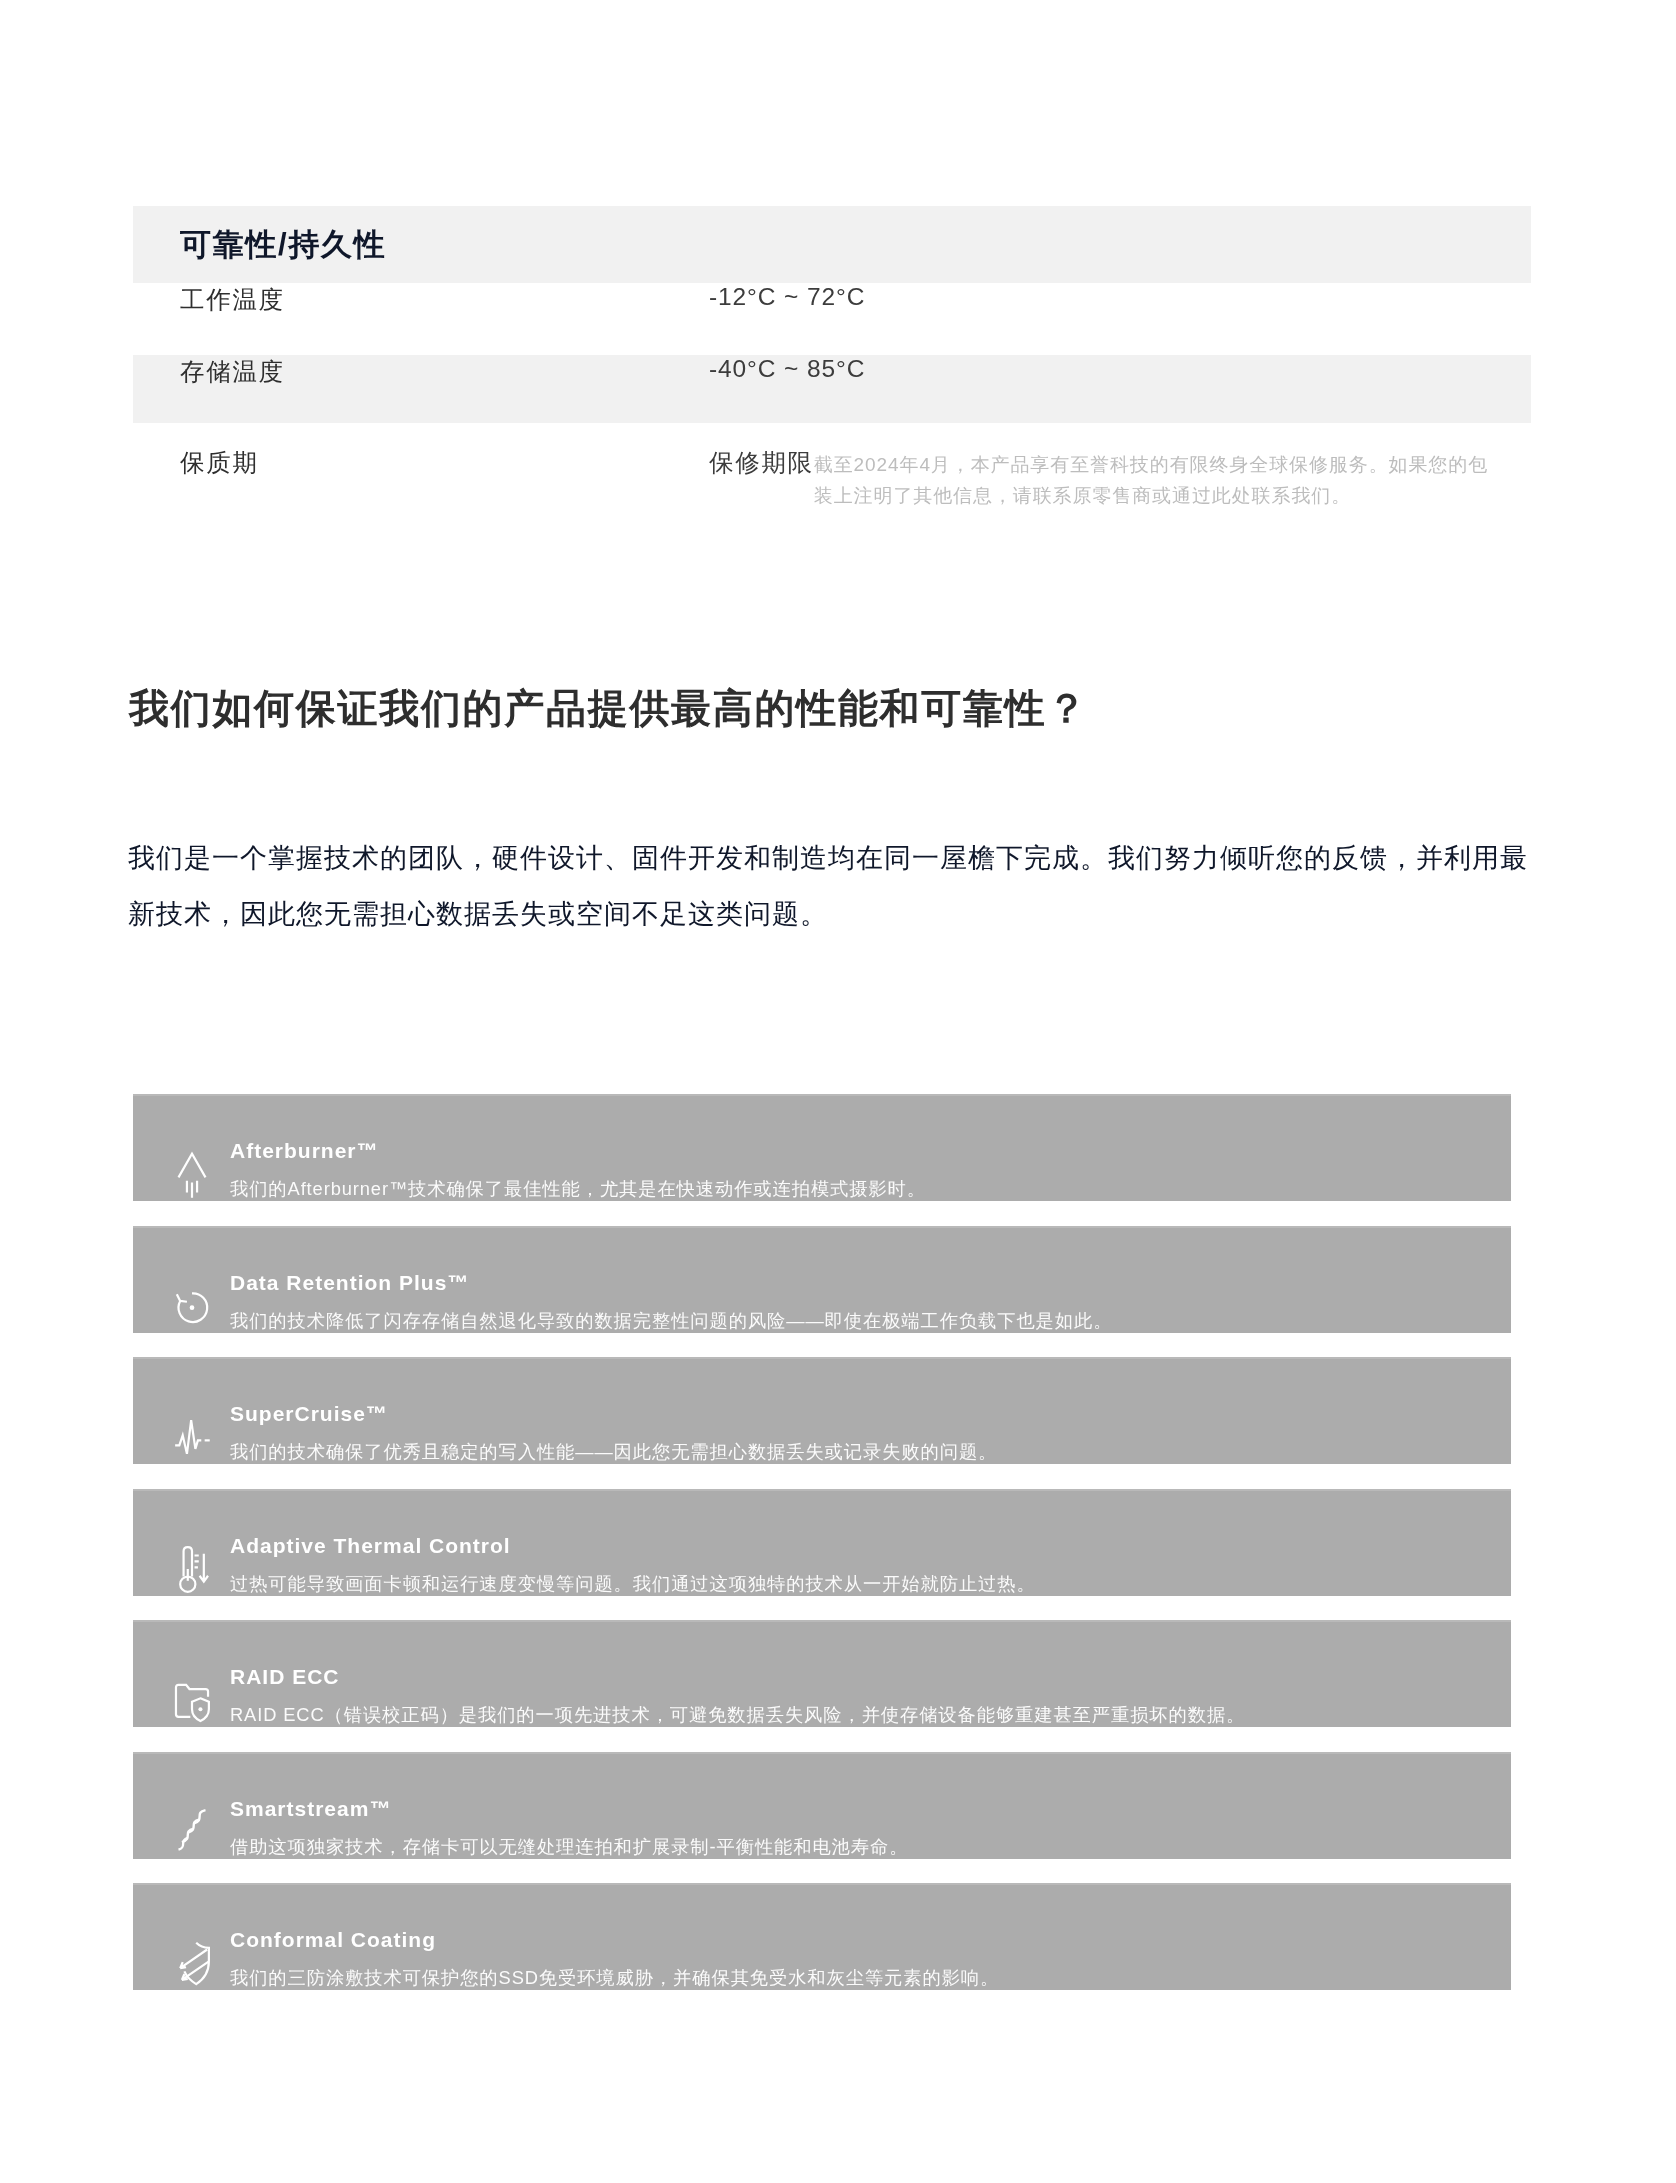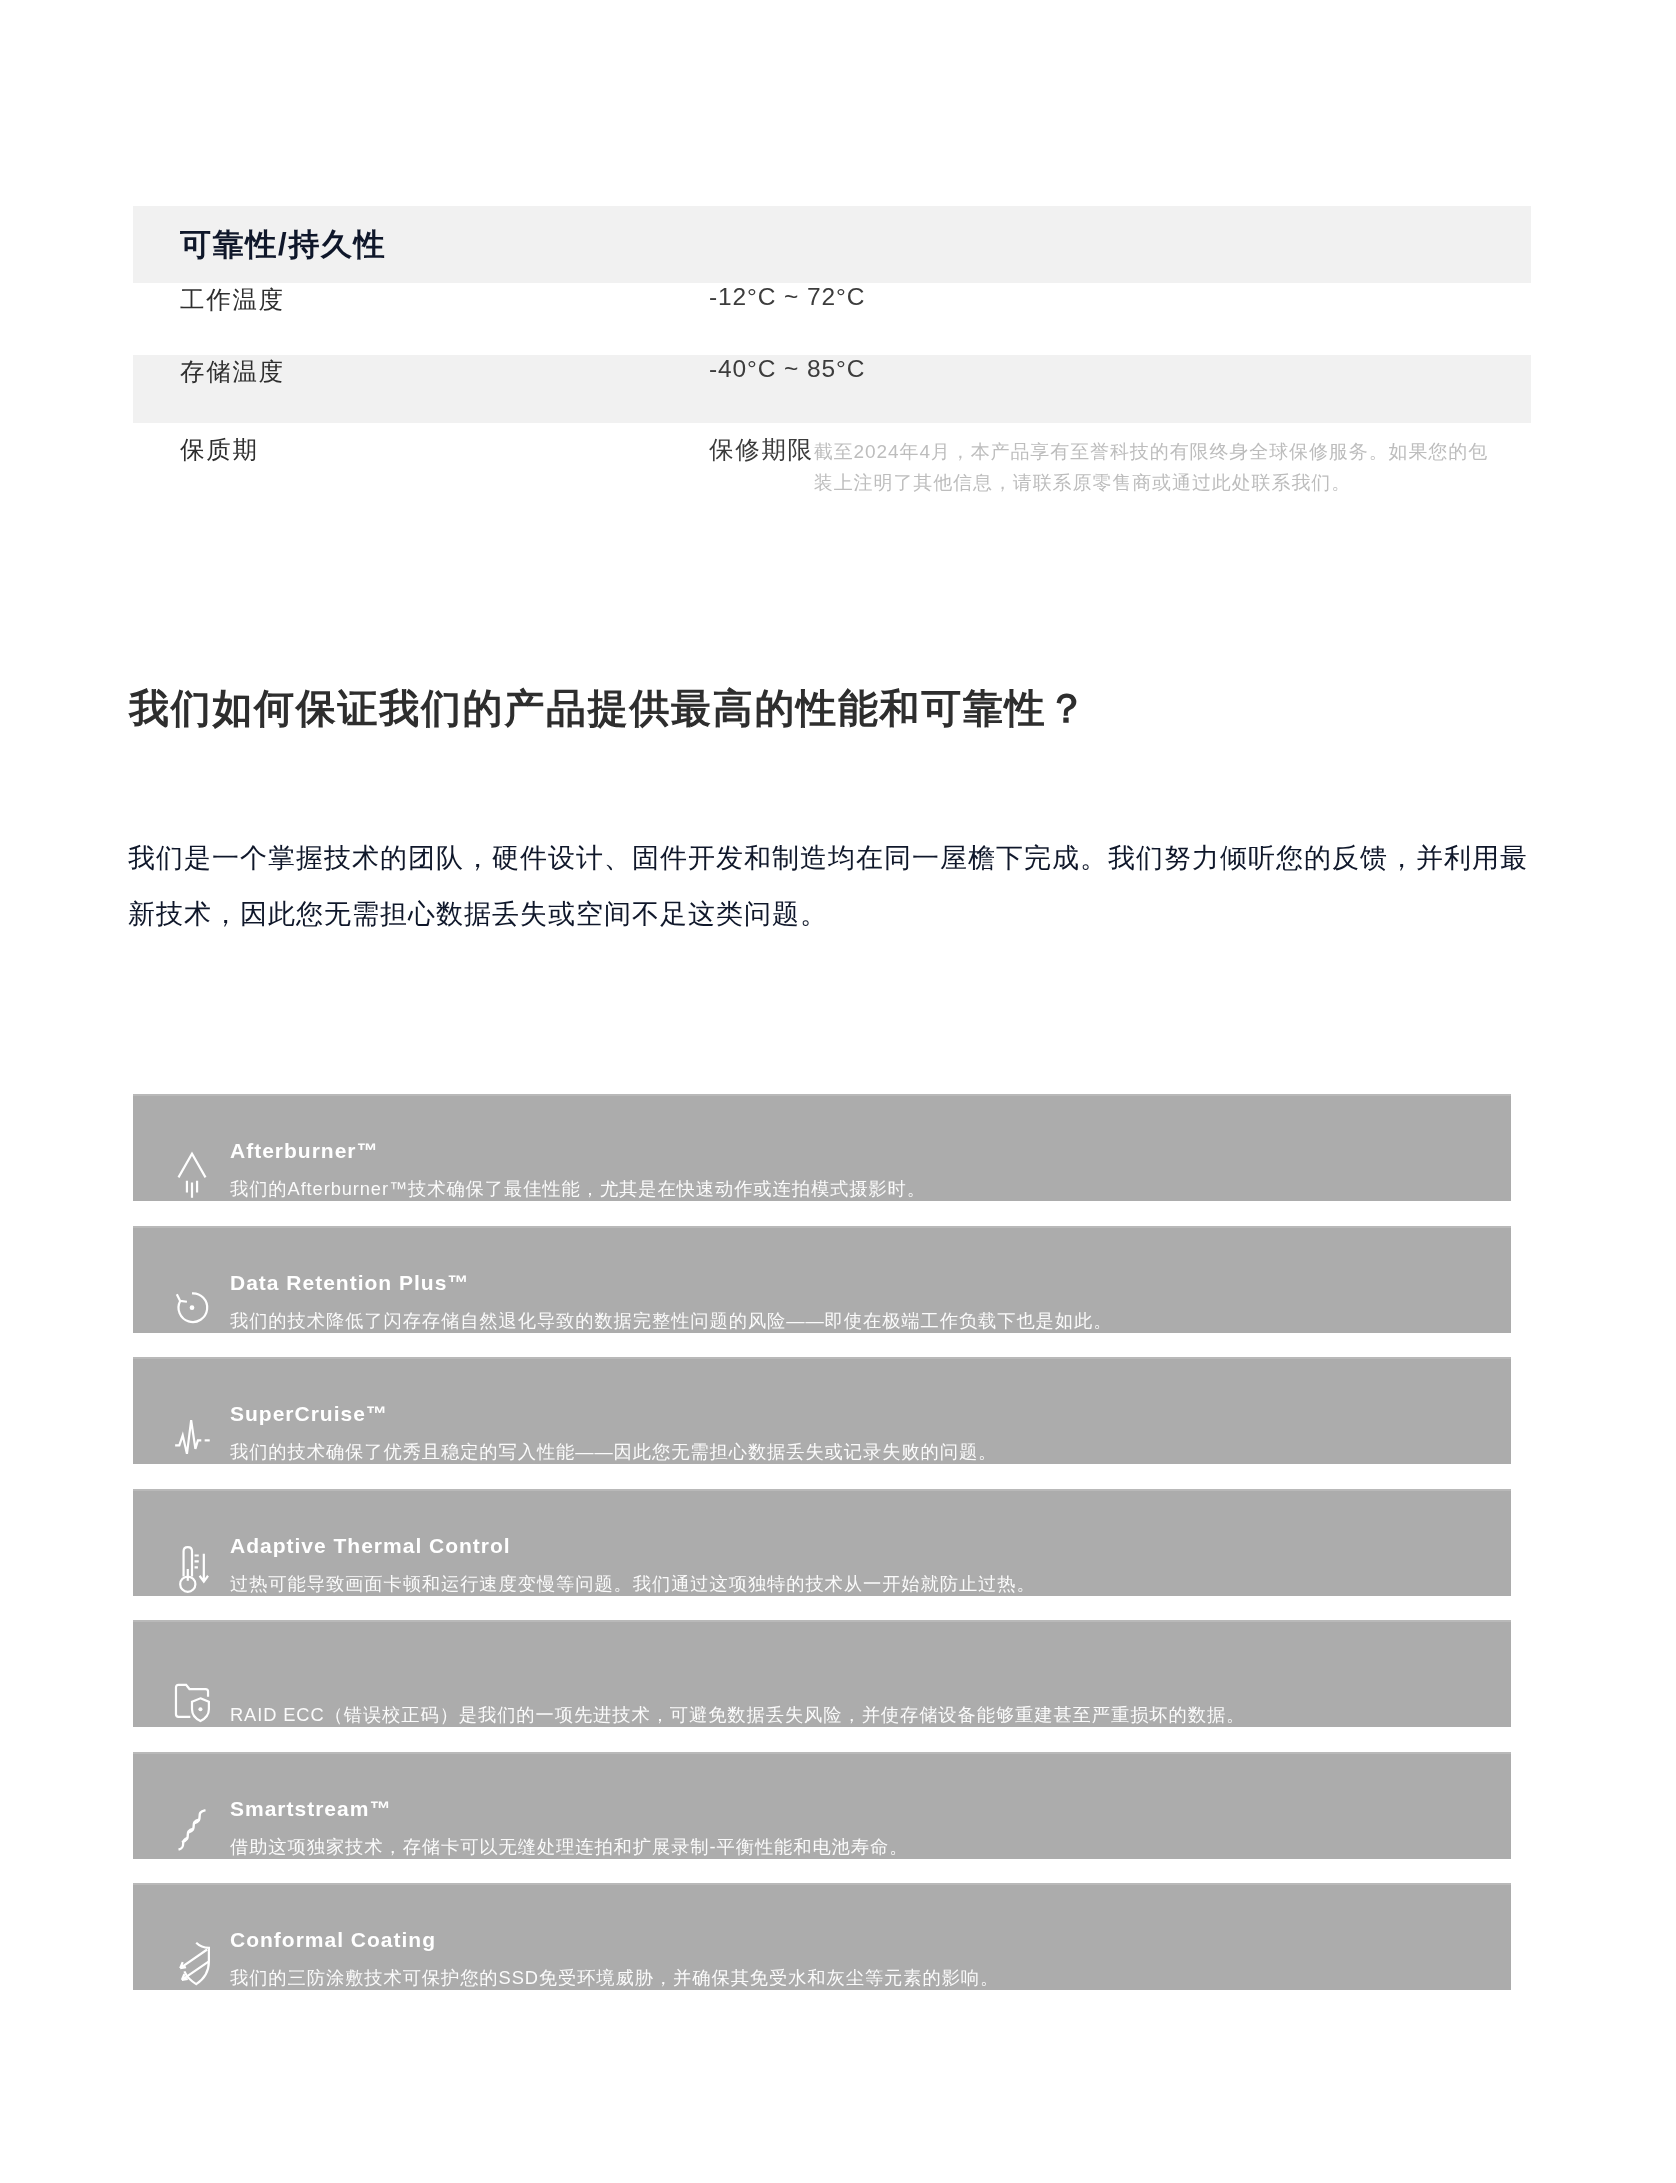--- a/index.html
+++ b/index.html
@@ -16,21 +16,21 @@
   #spec-table { position:absolute; left:133px; top:206px; width:1398px; }
   .spec-header {
     height:77px; background:#f1f1f1;
     display:flex; align-items:center; padding-left:47px;
   }
   .spec-title { font-size:31px; font-weight:bold; letter-spacing:1.7px; color:#0f172a; }
   .spec-row { display:flex; }
   .spec-row.alt { background:#f1f1f1; }
   .row-op  { height:72px; }
   .row-st  { height:68px; }
-  .row-wa  { align-items:flex-start; padding:10px 0 30px; }
+  .row-wa  { align-items:flex-start; padding:23px 0 30px; }
   .cell-label {
     flex:0 0 576px; padding-left:47px;
     font-size:24.5px; font-weight:500; letter-spacing:1.7px; color:#2e2e2e;
   }
   .cell-value { flex:1; font-size:24.5px; letter-spacing:0.9px; color:#3c3c3c; display:flex; align-items:flex-start; }
   .warranty-term { flex:0 0 auto; font-size:24.5px; letter-spacing:1.7px; color:#3c3c3c; }
   .warranty-note {
     margin-top:2.6px; width:694px;
     font-size:19px; line-height:31px; letter-spacing:0.9px; color:#bdbdbd;
   }
@@ -154,20 +154,21 @@
 
   <div class="bar">
     <span class="bar-icon">
       <svg viewBox="0 0 44 64" fill="none" stroke="#ffffff" stroke-width="2.6">
         <path d="M20 52 H6 Q3 52 3 49 V17 Q3 14 6 14 H15 L19 19 H38 Q41 19 41 22 V28"></path>
         <path d="M32 30 L42 34 V43 Q42 52 32 57 Q22 52 22 43 V34 Z"></path>
         <circle cx="32" cy="43" r="2.4" fill="#ffffff" stroke="none"></circle>
       </svg>
     </span>
     <div class="bar-text">
+      <div class="bar-title">RAID ECC</div>
       <div class="bar-desc">RAID ECC（错误校正码）是我们的一项先进技术，可避免数据丢失风险，并使存储设备能够重建甚至严重损坏的数据。</div>
     </div>
   </div>
 
   <div class="bar">
     <span class="bar-icon">
       <svg viewBox="0 0 44 64" fill="none" stroke="#ffffff" stroke-width="2.8">
         <path d="M38 6 C24 9 38 18 24 22"></path>
         <path d="M31 17 C17 20 31 29 17 33"></path>
         <path d="M24 28 C10 31 24 40 10 44"></path>

